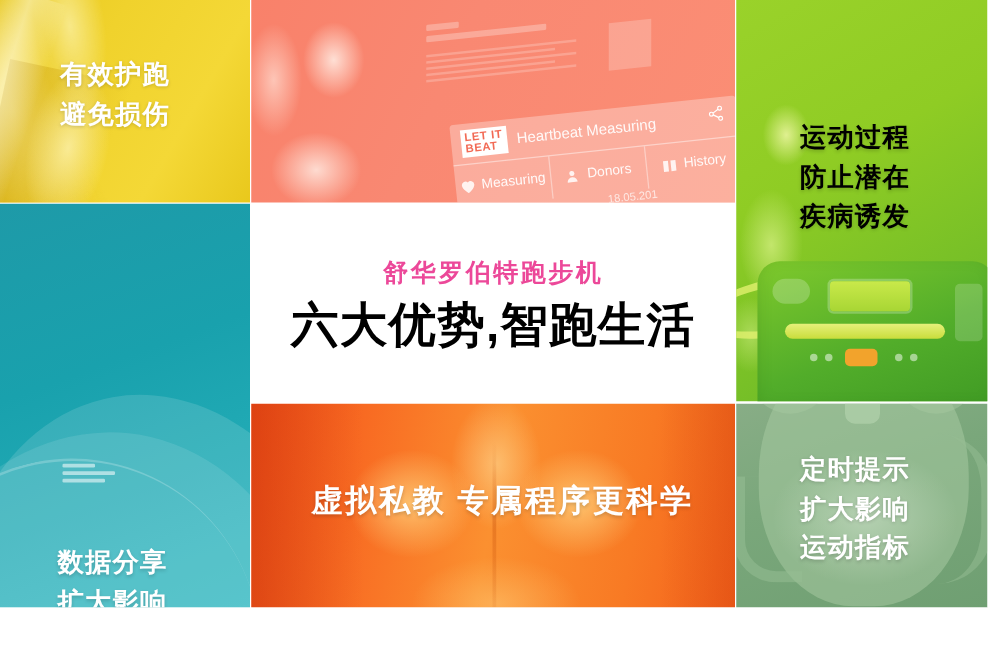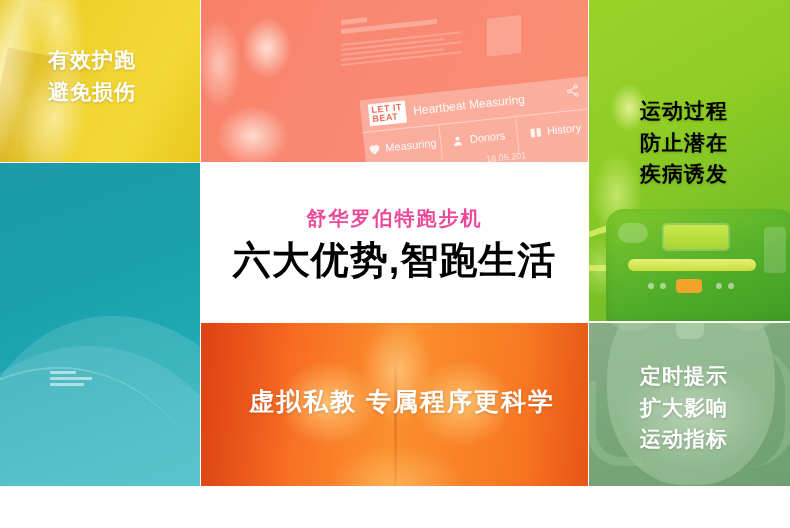--- a/index.html
+++ b/index.html
@@ -296,20 +296,22 @@
     <div class="art">
       <div class="wave2"></div>
       <div class="wave1"></div>
       <div class="wave3"></div>
     </div>
     <div class="icon-lines">
       <i></i>
       <i></i>
       <i></i>
     </div>
+    <div class="txt">数据分享
+扩大影响</div>
   </div>
 
   <div class="panel" id="p-coral">
     <div class="art">
       <div class="woman"></div>
       <div class="doc">
         <div class="bar w1"></div>
         <div class="bar w2"></div>
         <div class="block"></div>
         <div class="lines">

